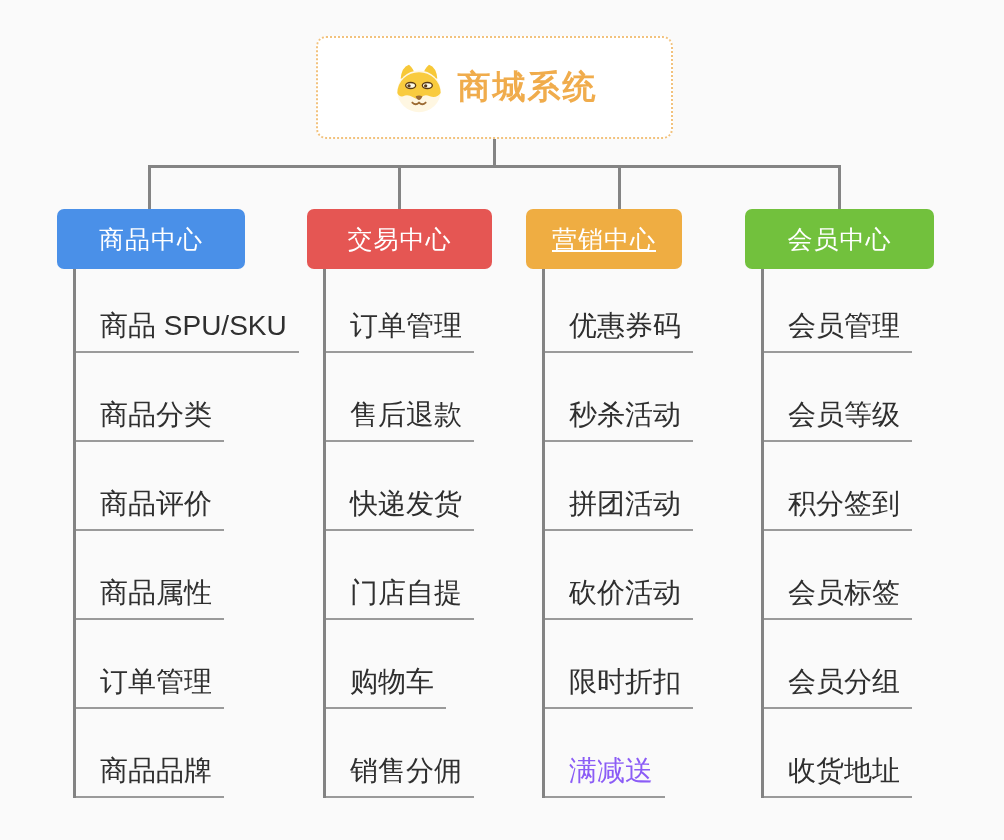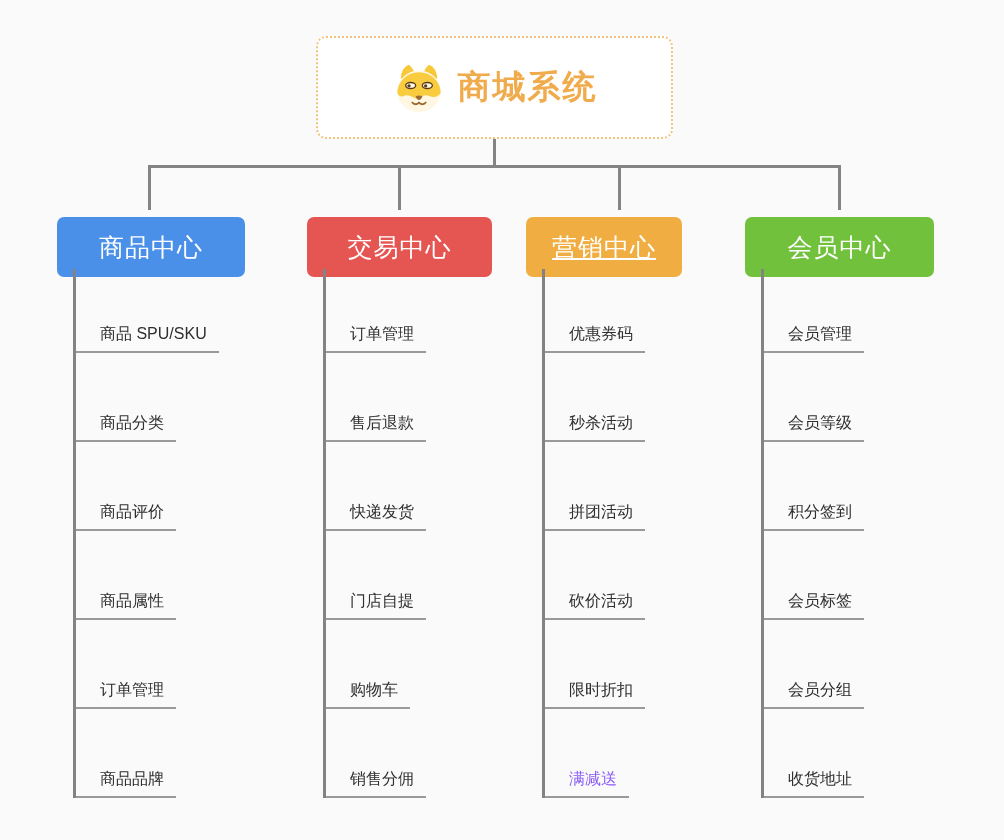--- a/index.html
+++ b/index.html
@@ -29,21 +29,21 @@
     font-weight: 600;
     letter-spacing: 2px;
     white-space: nowrap;
   }
   .dog-icon { width: 54px; height: 50px; flex: 0 0 auto; }
   
   .line { position: absolute; background: #848484; }
   
   .branch-node {
     position: absolute;
-    top: 217px;
+    top: 209px;
     height: 60px;
     border-radius: 7px;
     display: flex;
     align-items: center;
     justify-content: center;
     color: #ffffff;
     font-size: 25px;
     letter-spacing: 1px;
     cursor: pointer;
     white-space: nowrap;
@@ -62,21 +62,21 @@
   .leaf-row {
     height: 89px;
     display: flex;
     align-items: flex-end;
   }
   .leaf-row.first { height: 84px; }
   .leaf-label {
     display: inline-block;
     padding: 0 12px 6px 27px;
     border-bottom: 2px solid #9a9a9a;
-    font-size: 16px;
+    font-size: 28px;
     color: #2f2f2f;
     white-space: nowrap;
     cursor: pointer;
   }
 </style>
 </head>
 <body>
 
 <div id="canvas" style="background: rgb(250, 250, 250);">
 

